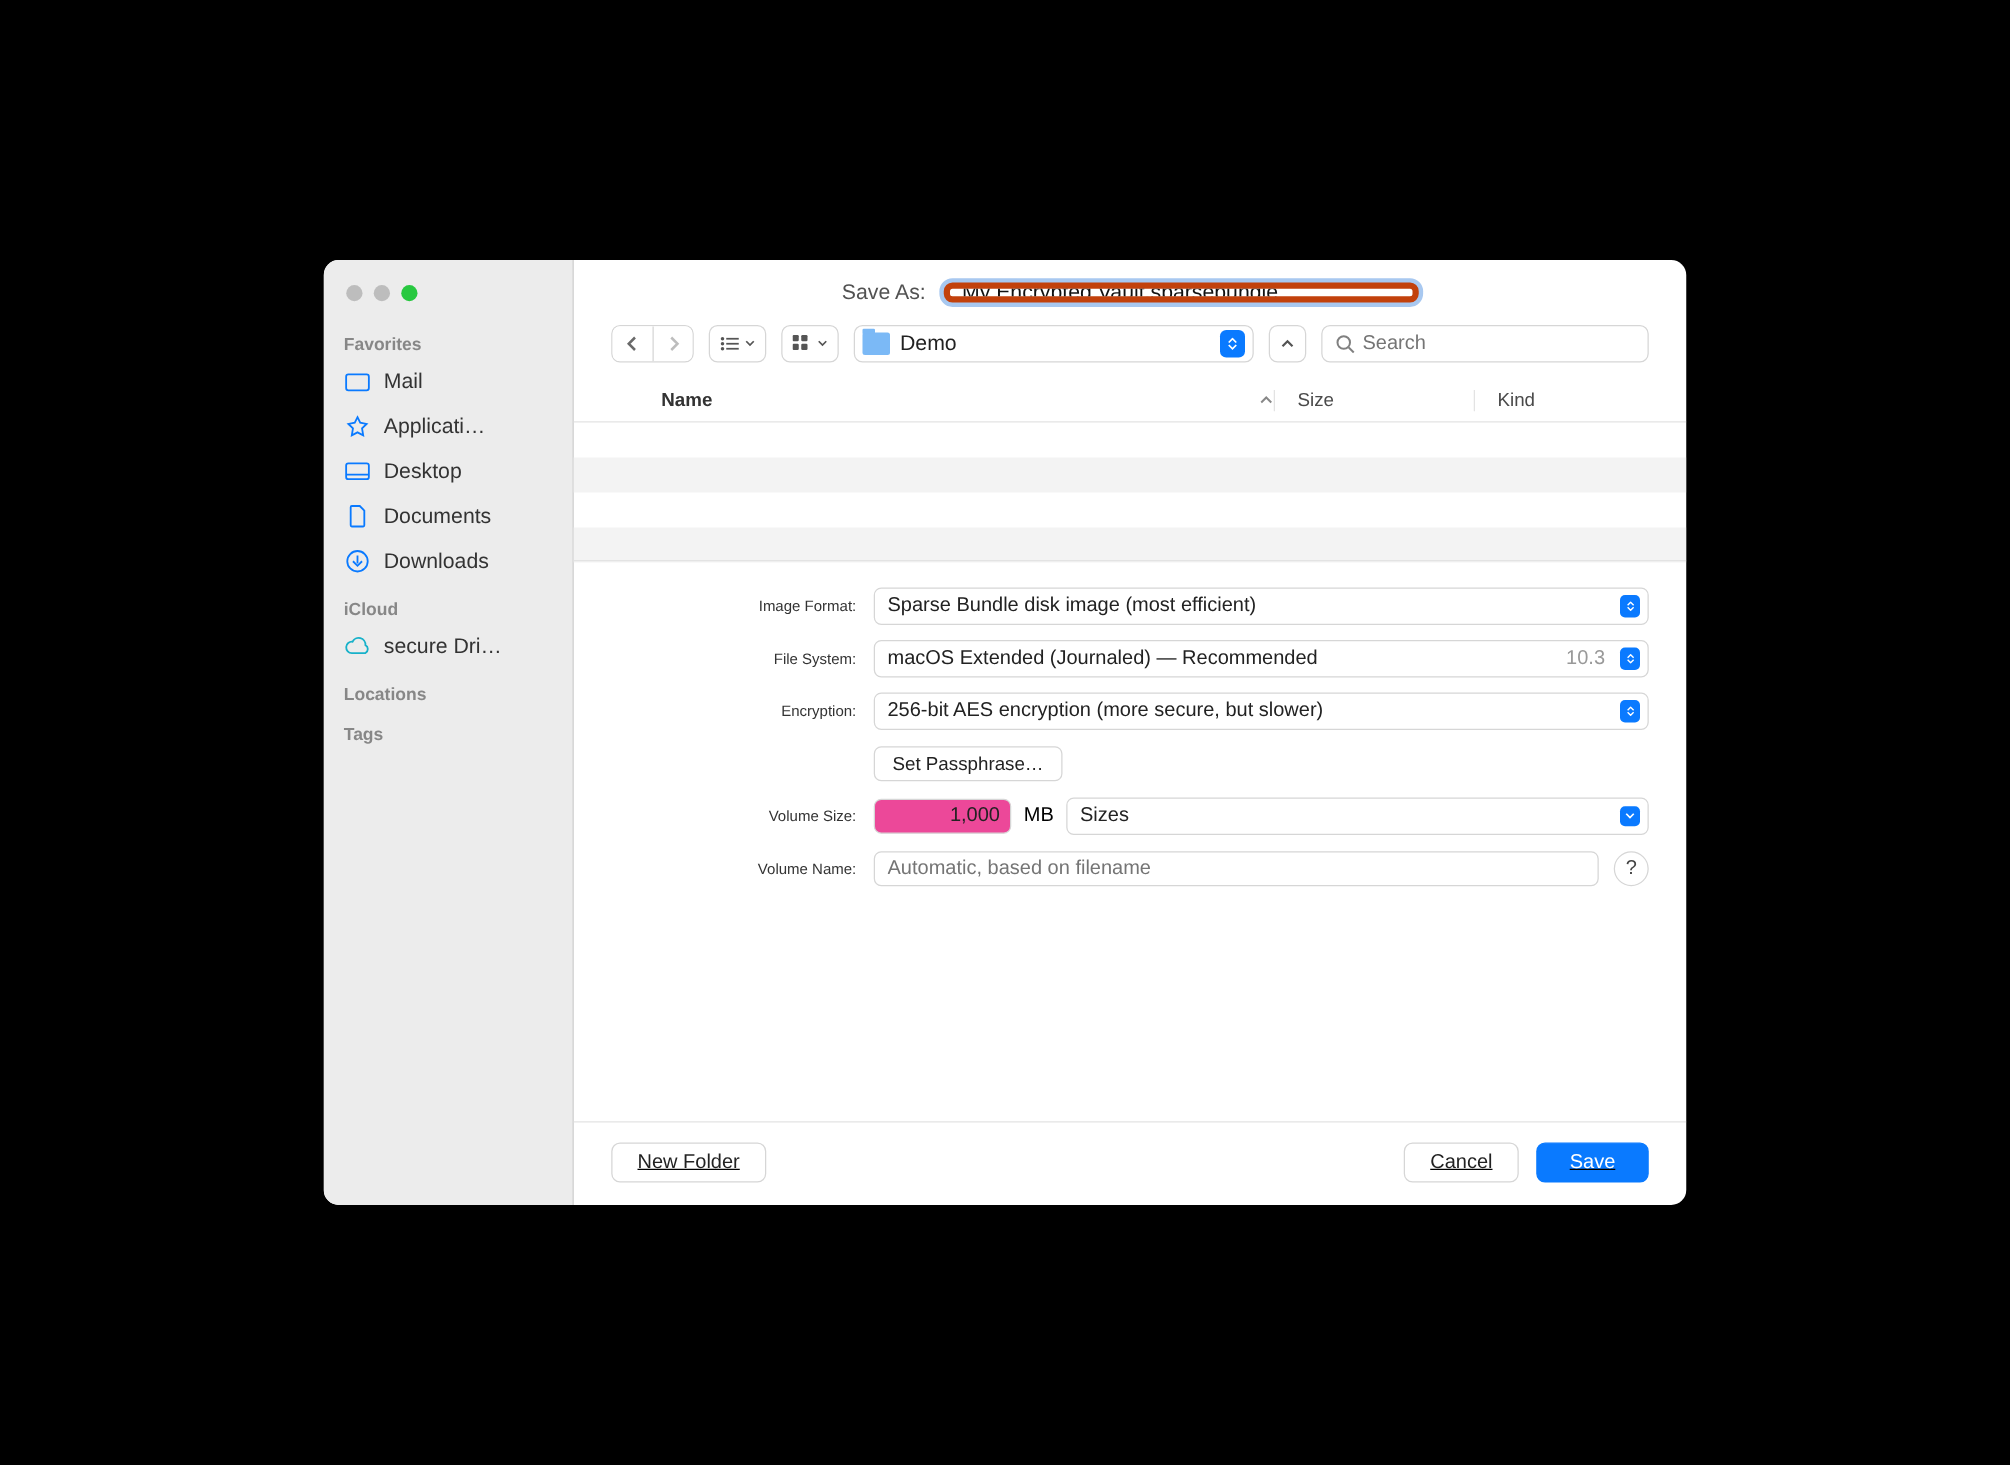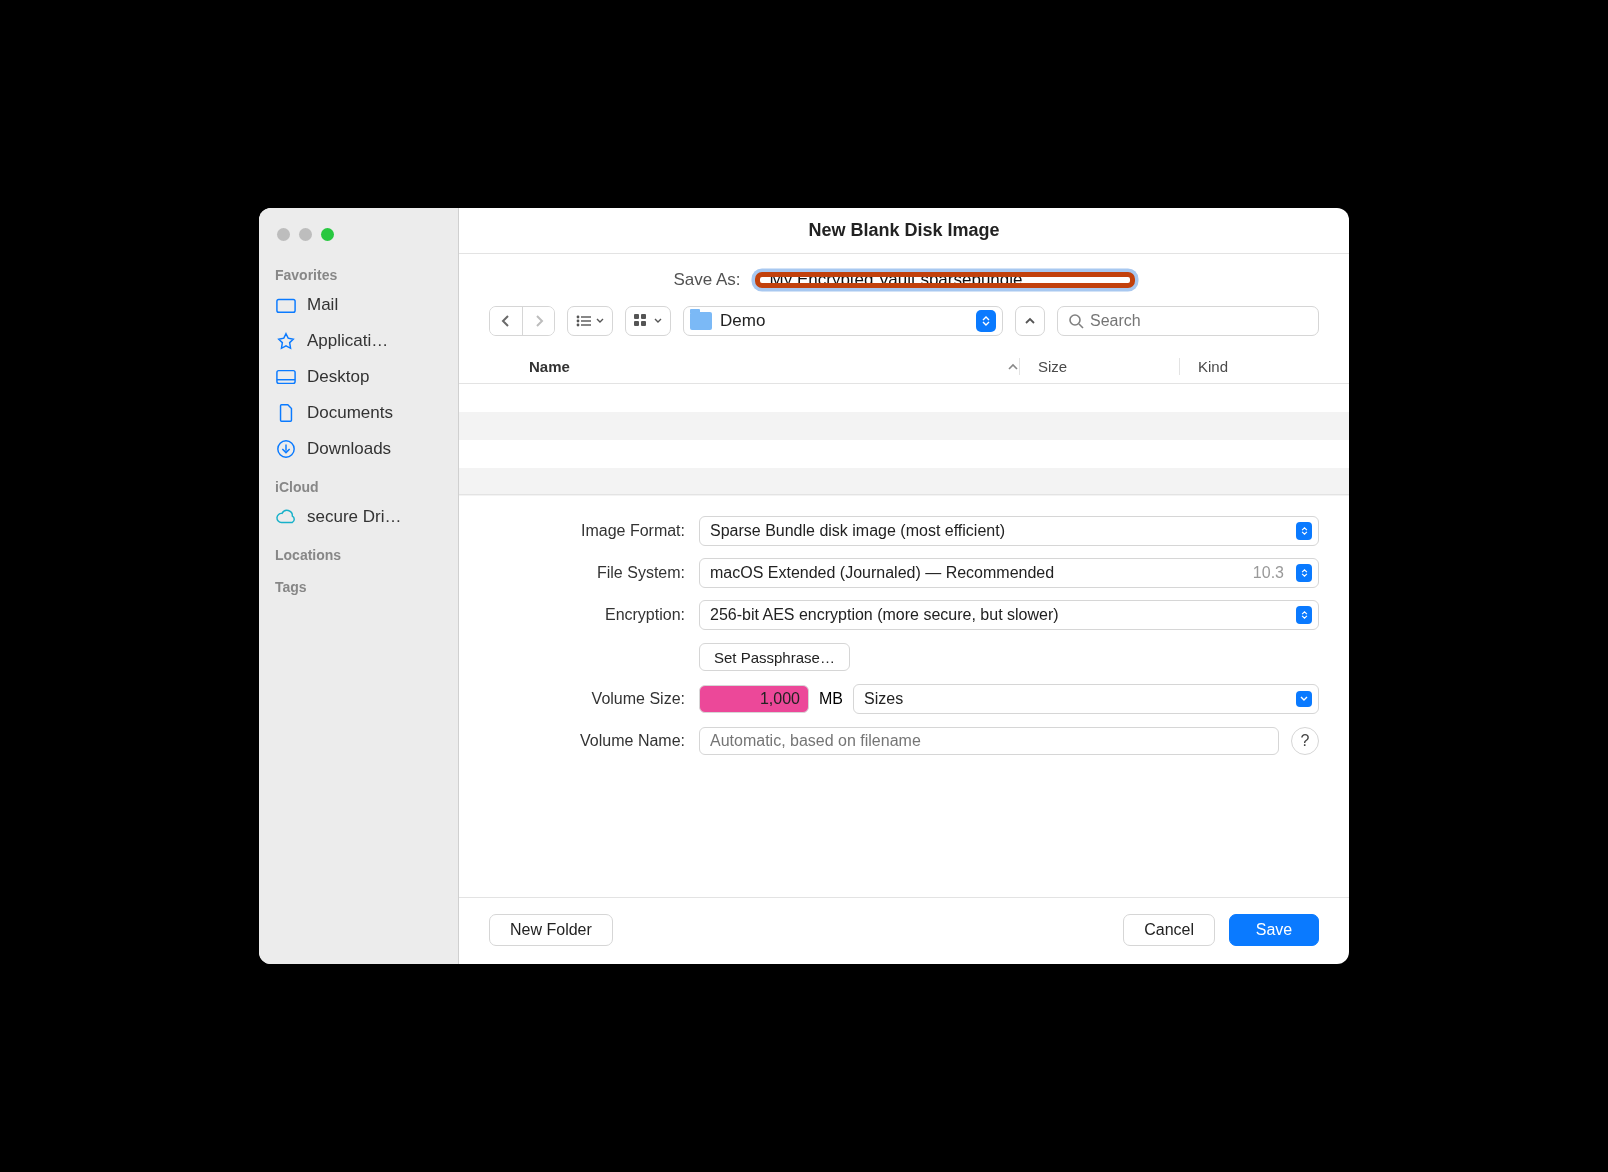--- a/index.html
+++ b/index.html
@@ -116,41 +116,41 @@
   .ch-name { flex:1; }
   .ch-sort { width:50px; text-align:right; color:#666; font-weight:400;}
   .ch-size { width:160px; padding-left:18px; font-weight:400; color:#4a4a4a; border-left:1px solid #e3e3e3; }
   .ch-kind { width:140px; padding-left:18px; font-weight:400; color:#4a4a4a; border-left:1px solid #e3e3e3; }
   .file-rows { height:110px; }
   .file-rows .r { height:28px; }
   .file-rows .alt { background:#f3f3f3; }
   .form-area { border-top:1px solid #e3e3e3; padding:20px 30px 10px; }
 
   .frow { display:flex; align-items:center; margin-bottom:10px; min-height:32px; gap:10px;}
-  .flabel { width:200px; text-align:right; color:#333; font-size:16px; padding-right:4px;}
+  .flabel { width:200px; text-align:right; color:#333; font-size:12px; padding-right:4px;}
   .fctrl { flex:1; position:relative; }
   .popup {
     width:100%; height:30px; border:1px solid #d6d6d6; border-radius:6px;
     background:#fff; padding:0 30px 0 10px; font-size:16px; color:#222;
     display:flex; align-items:center; position:relative;
   }
   .popup .aux { margin-left:auto; color:#999; padding-right:4px; }
   .btn-sm {
     height:28px; padding:0 14px; border:1px solid #d6d6d6; border-radius:6px; background:#fff;
     font-size:15px; color:#222; display:inline-flex; align-items:center;
   }
   .tf {
     height:28px; border:1px solid #d6d6d6; border-radius:6px; background:#ec4899;
     padding:0 8px; font-size:16px; text-align:right; color:#222;
   }
   .tf-wide { flex:1; height:28px; border:1px solid #d6d6d6; border-radius:6px; padding:0 10px; font-size:16px; color:#222;}
   .help-btn { width:28px; height:28px; border:1px solid #d6d6d6; border-radius:50%; background:#fff; display:flex; align-items:center; justify-content:center; font-size:16px; color:#444;}
   .footer {
     margin-top:auto; border-top:1px solid #e3e3e3;
-    display:flex; align-items:center; padding:16px 30px 18px;
+    display:flex; align-items:center; padding:16px 30px 18px;text-decoration:underline;
   }
   .btn {
     height:32px; padding:0 20px; border:1px solid #d6d6d6; border-radius:7px;
     background:#fff; font-size:16px; color:#222; display:inline-flex; align-items:center; justify-content:center;
   }
   .btn.primary { background:#0a7aff; border-color:#0a7aff; color:#fff; font-weight:500; min-width:90px;}
   svg { display:block; }
 </style>
 </head>
 <body>
@@ -217,21 +217,20 @@
           </svg>
       </span>
       <span>secure Dri…</span>
     </div>
 
     <div class="sec-head">Locations</div>
     <div class="sec-head">Tags</div>
   </div>
 
   <div class="main">
-    <div class="titlebar">New Blank Disk Image</div>
 
     <div class="saveas-row">
       <span class="saveas-label">Save As:</span>
       <input class="saveas-input" value="My Encrypted Vault.sparsebundle" style="">
     </div>
 
     <div class="toolbar">
       <div class="seg">
         <button>
             <svg width="12" height="14" viewBox="0 0 12 14" fill="none" stroke="#6a6a6a" stroke-width="2">

